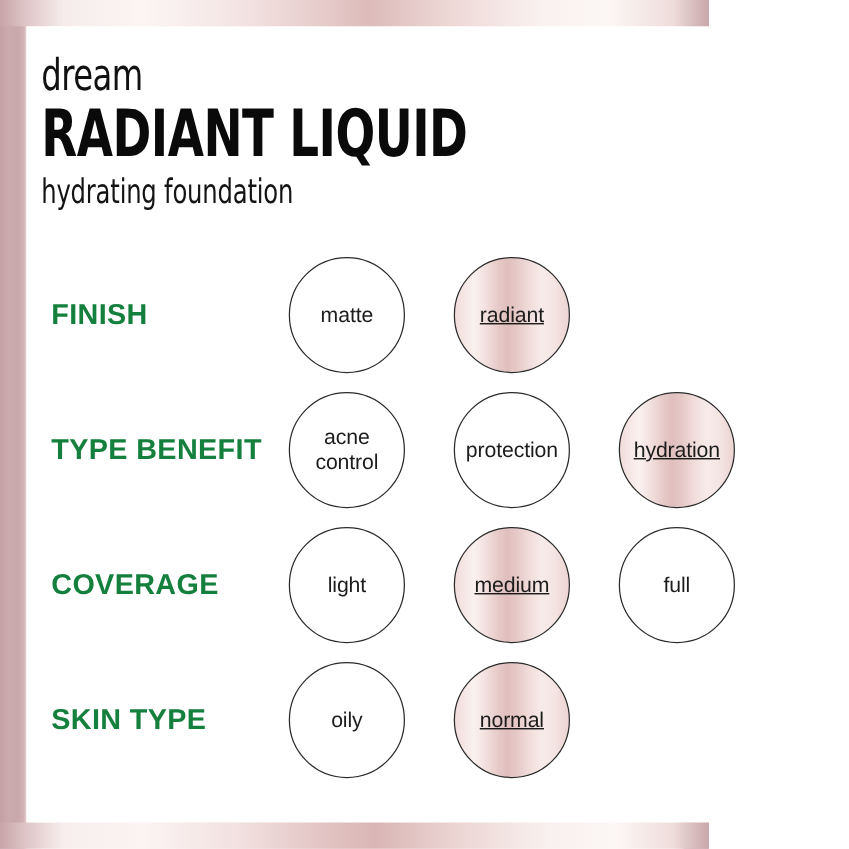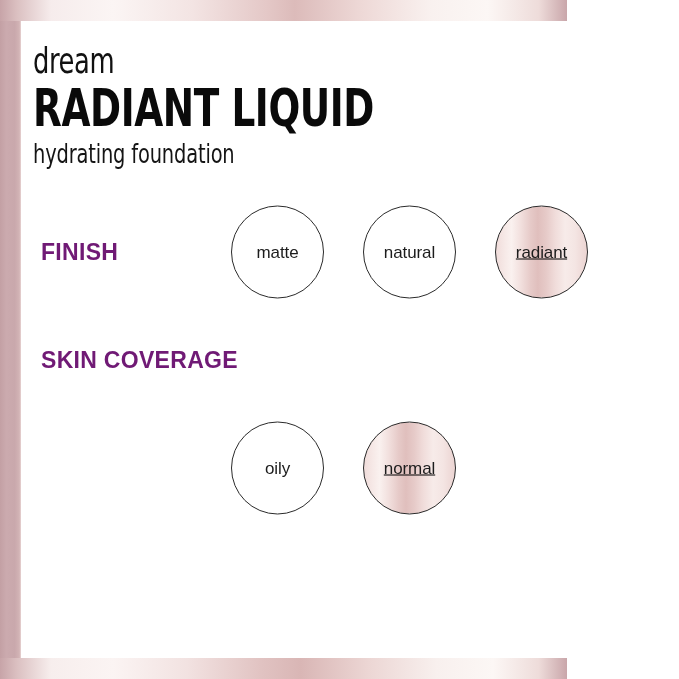--- a/index.html
+++ b/index.html
@@ -148,21 +148,21 @@
   }
   .row-label {
     position: absolute;
     left: 20px;
     top: 50%;
     transform: translateY(-50%);
     font-family: "Liberation Sans", sans-serif;
     font-size: 23px;
     font-weight: 700;
     letter-spacing: 0.3px;
-    color: #701a75;
+    color: #15803d;
     white-space: nowrap;
   }
   .circles {
     position: absolute;
     left: 210px;
     top: 50%;
     transform: translateY(-50%);
     display: flex;
     gap: 39px;
   }
@@ -220,32 +220,56 @@
       <div class="t-sub">hydrating foundation</div>
     </div>
 
     <div id="grid">
         <div class="row">
           <div class="row-label">FINISH</div>
           <div class="circles">
             <div class="circle">
               <span class="circle-label">matte</span>
             </div>
-            <div class="circle">
-              <span class="circle-label">natural</span>
-            </div>
             <div class="circle highlight">
               <span class="circle-label">radiant</span>
             </div>
           </div>
         </div>
         <div class="row">
-          <div class="row-label">SKIN COVERAGE</div>
-        </div>
-        <div class="row">
+          <div class="row-label">TYPE BENEFIT</div>
+          <div class="circles">
+            <div class="circle">
+              <span class="circle-label">acne
+control</span>
+            </div>
+            <div class="circle">
+              <span class="circle-label">protection</span>
+            </div>
+            <div class="circle highlight">
+              <span class="circle-label">hydration</span>
+            </div>
+          </div>
+        </div>
+        <div class="row">
+          <div class="row-label">COVERAGE</div>
+          <div class="circles">
+            <div class="circle">
+              <span class="circle-label">light</span>
+            </div>
+            <div class="circle highlight">
+              <span class="circle-label">medium</span>
+            </div>
+            <div class="circle">
+              <span class="circle-label">full</span>
+            </div>
+          </div>
+        </div>
+        <div class="row">
+          <div class="row-label">SKIN TYPE</div>
           <div class="circles">
             <div class="circle">
               <span class="circle-label">oily</span>
             </div>
             <div class="circle highlight">
               <span class="circle-label">normal</span>
             </div>
           </div>
         </div>
       </div>

